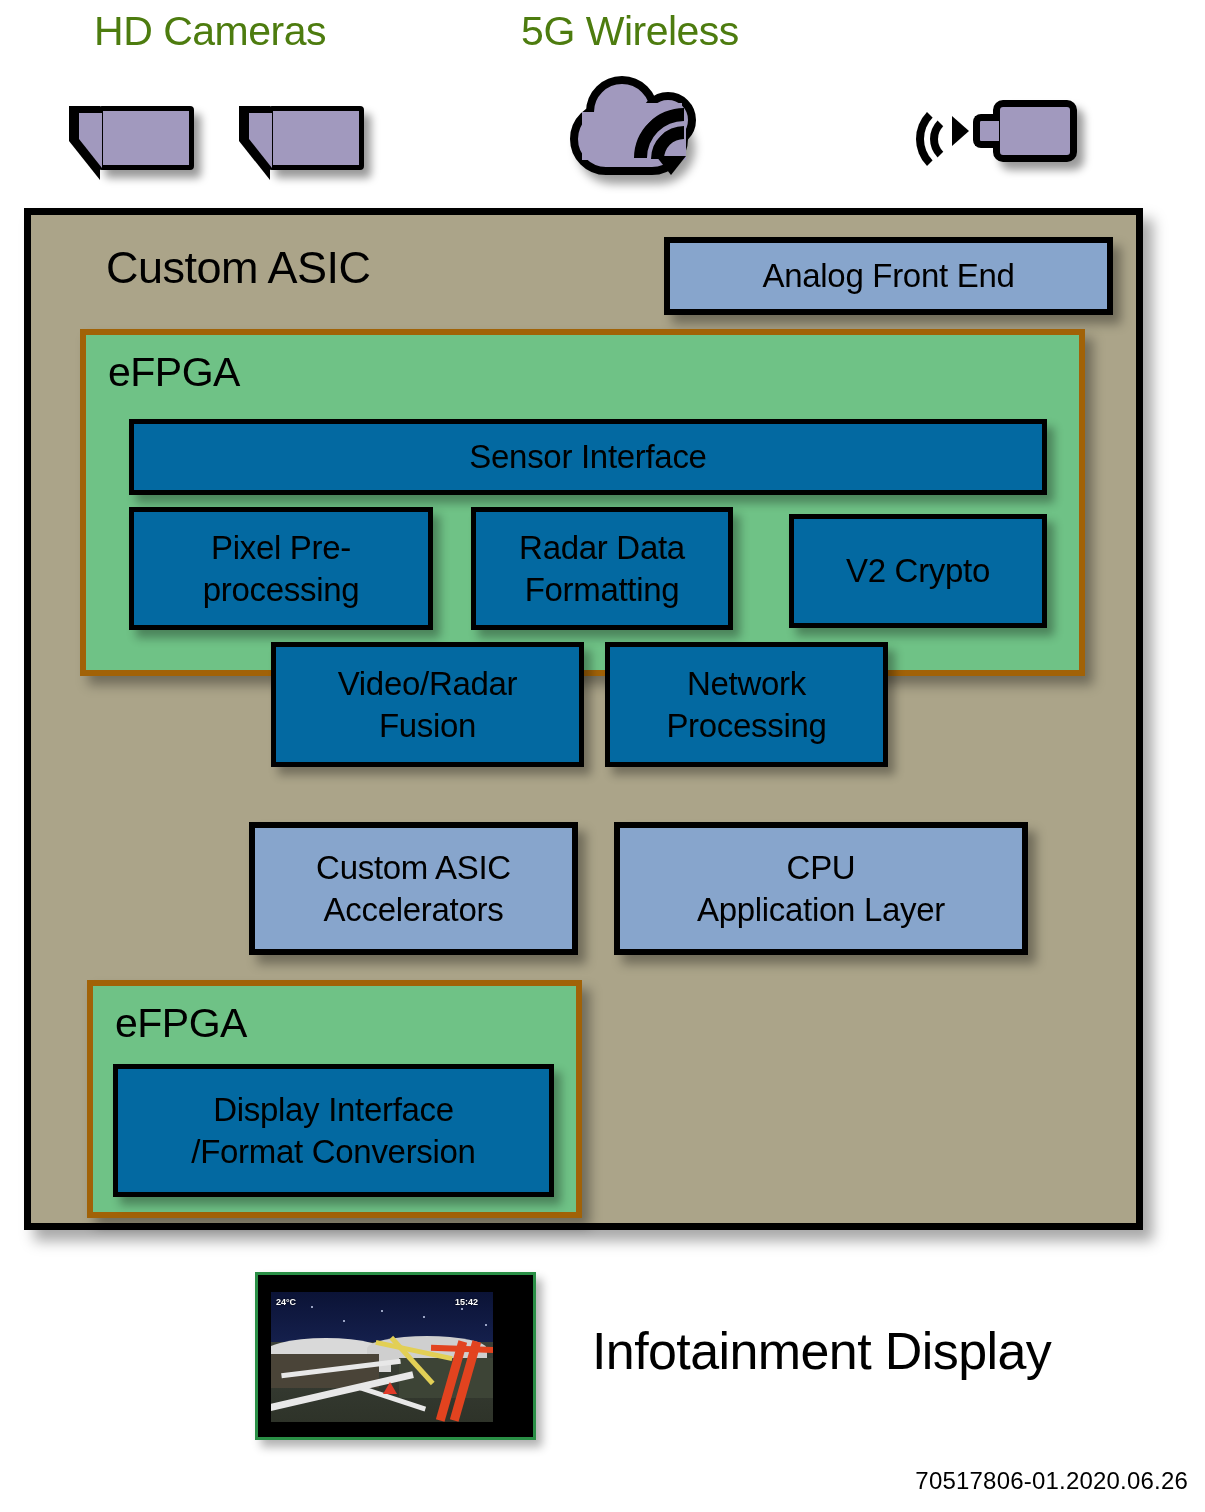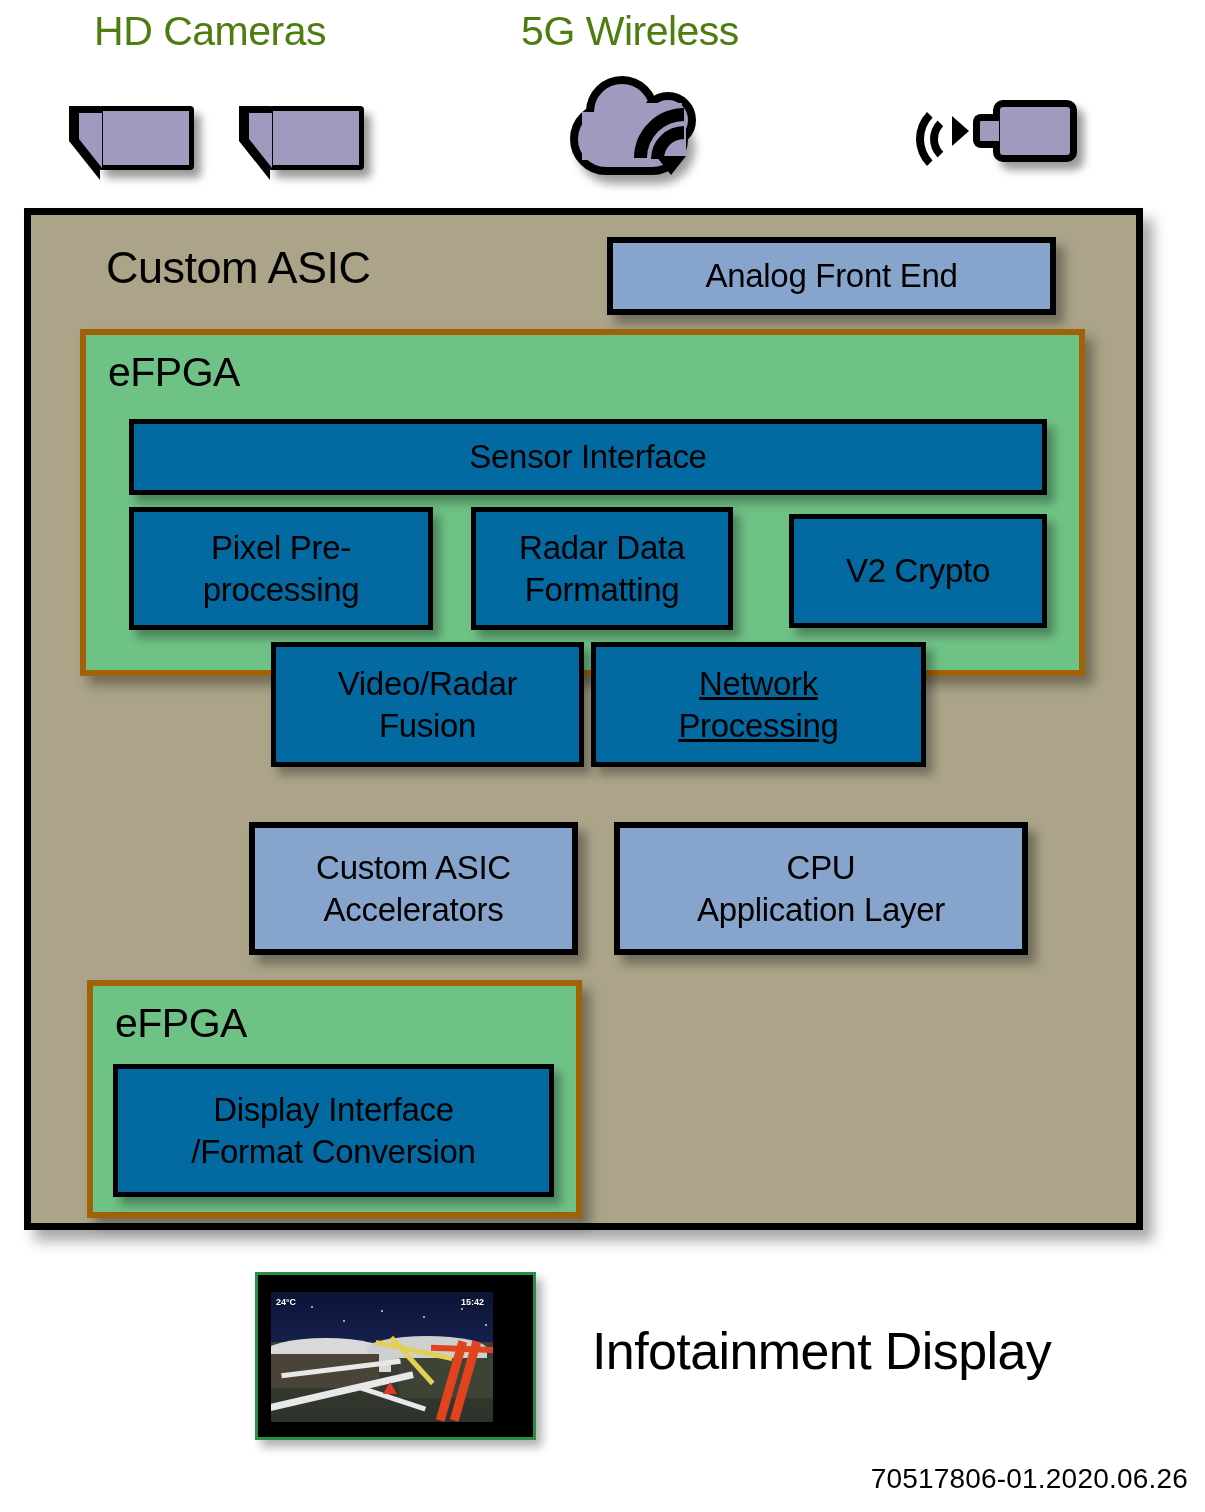--- a/index.html
+++ b/index.html
@@ -129,21 +129,21 @@
   .road-r{position:absolute;background:#e2431f;}
   .osd{position:absolute;color:#fff;font-size:9px;font-weight:bold;
        font-family:"Liberation Sans",sans-serif;text-shadow:0 0 2px #000;}
   .marker{position:absolute;width:0;height:0;
           border-left:7px solid transparent;border-right:7px solid transparent;border-bottom:12px solid #e03a28;}
   .info-label{
     position:absolute;left:592px;top:1320px;font-size:52px;line-height:62px;
     letter-spacing:-0.6px;color:#000;white-space:nowrap;
   }
   .footer{
-    position:absolute;right:17px;bottom:17px;font-size:28px;color:#000;
+    position:absolute;right:17px;bottom:17px;font-size:24px;color:#000;
     letter-spacing:0.2px;white-space:nowrap;
   }
 </style>
 </head>
 <body>
 
 <div class="sensor-row">
 
   <div class="sensor-label" style="left:20px;top:6px;width:380px;">HD Cameras</div>
   <div class="sensor-label" style="left:440px;top:6px;width:380px;">5G Wireless</div>
@@ -170,36 +170,36 @@
     <div class="radar-tri" style="left:952px;top:116px;"></div>
     <div class="radar-arc" style="left:916px;top:101px;width:58px;height:60px;"></div>
     <div class="radar-arc" style="left:930px;top:113px;width:36px;height:36px;"></div>
   </div>
 </div>
 
 <div class="asic">
 
   <div class="asic-title">Custom ASIC</div>
 
-  <div class="blue" style="left:576px;top:22px;width:449px;height:78px;">Analog Front End</div>
+  <div class="blue" style="left:633px;top:22px;width:449px;height:78px;">Analog Front End</div>
 
   <div class="green" style="left:49px;top:114px;width:1005px;height:347px;">
     <div class="green-title">eFPGA</div>
 
     <div class="gray" style="left:43px;top:84px;width:918px;height:76px;">Sensor Interface</div>
 
     <div class="gray" style="left:43px;top:172px;width:304px;height:123px;white-space:pre-line;">Pixel Pre-
 processing</div>
     <div class="gray" style="left:385px;top:172px;width:262px;height:123px;white-space:pre-line;">Radar Data
 Formatting</div>
     <div class="gray" style="left:703px;top:179px;width:258px;height:114px;white-space:pre-line;">V2 Crypto</div>
 
     <div class="gray" style="left:185px;top:307px;width:313px;height:125px;white-space:pre-line;">Video/Radar
 Fusion</div>
-    <div class="gray" style="left:505px;top:307px;width:335px;height:125px;white-space:pre-line;text-decoration:underline;">Network
+    <div class="gray" style="left:519px;top:307px;width:283px;height:125px;white-space:pre-line;">Network
 Processing</div>
   </div>
 
   <div class="blue" style="left:218px;top:607px;width:329px;height:133px;white-space:pre-line;">Custom ASIC
 Accelerators</div>
   <div class="blue" style="left:583px;top:607px;width:414px;height:133px;white-space:pre-line;">CPU
 Application Layer</div>
 
   <div class="green" style="left:56px;top:765px;width:495px;height:238px;">
     <div class="green-title">eFPGA</div>
@@ -230,19 +230,19 @@
     <div class="road-w" style="left:88px;top:104px;width:68px;height:5px;transform:rotate(18deg);"></div>
     <div class="road-y" style="left:104px;top:56px;width:78px;height:5px;transform:rotate(12deg);"></div>
     <div class="road-y" style="left:110px;top:66px;width:62px;height:5px;transform:rotate(48deg);"></div>
     <div class="road-r" style="left:176px;top:48px;width:9px;height:82px;transform:rotate(16deg);"></div>
     <div class="road-r" style="left:190px;top:48px;width:9px;height:82px;transform:rotate(16deg);"></div>
     <div class="road-r" style="left:160px;top:54px;width:70px;height:6px;transform:rotate(2deg);"></div>
 
     <div class="marker" style="left:112px;top:90px;"></div>
 
     <div class="osd" style="left:5px;top:5px;">24°C</div>
-    <div class="osd" style="right:9px;top:5px;">15:42</div>
+    <div class="osd" style="right:15px;top:5px;">15:42</div>
   </div>
 </div>
 
 <div class="info-label">Infotainment Display</div>
 
 <div class="footer">70517806-01.2020.06.26</div>
 
 </body></html>

